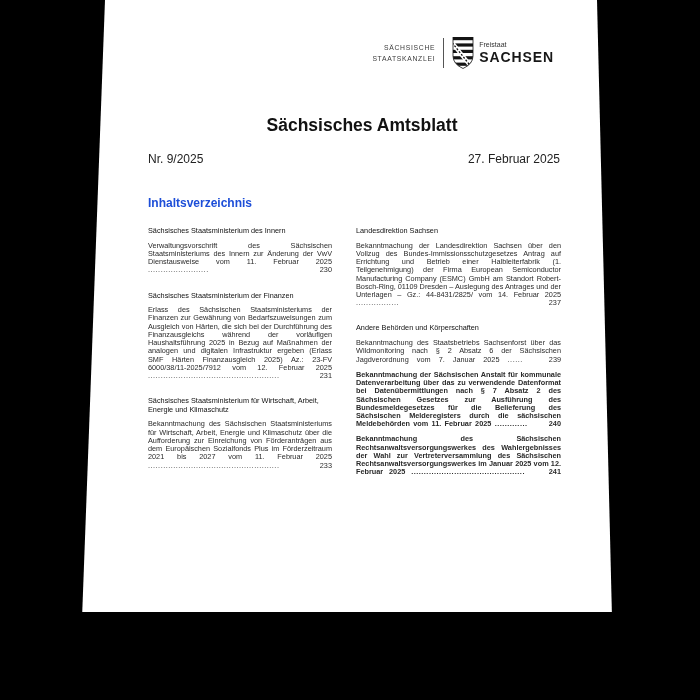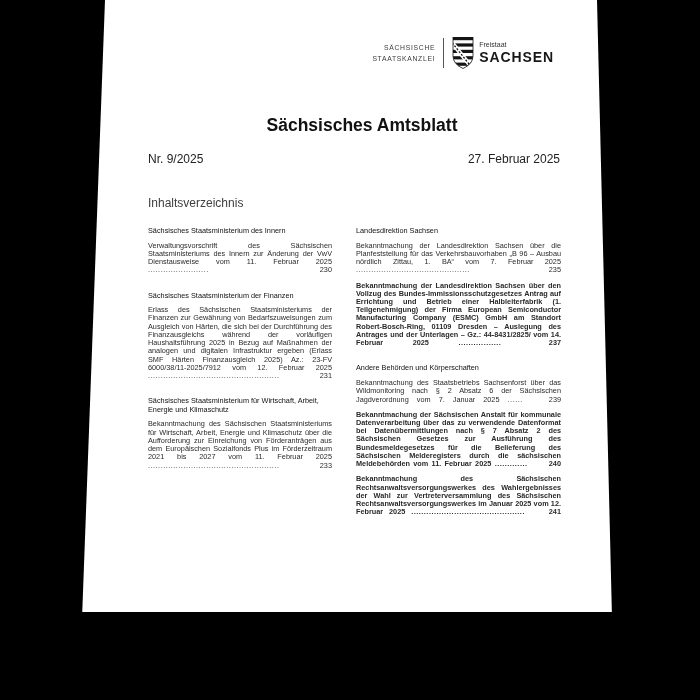--- a/index.html
+++ b/index.html
@@ -21,21 +21,21 @@
   .coat { display:block; }
   .state { margin-left:5px; color:#1c1c1c; }
   .freistaat { font-size:7px; color:#333; margin-bottom:1px; }
   .sachsen { font-size:14px; letter-spacing:0.9px; font-weight:600; color:#171717; }
 
   
   .title { position:absolute; top:115px; left:12px; width:100%; text-align:center;
            font-size:17.5px; font-weight:700; color:#111; }
   .issue-row { position:absolute; top:152px; left:148px; width:412px;
                display:flex; justify-content:space-between; font-size:12px; color:#222; }
-  .toc-heading { position:absolute; top:196px; left:148px; font-size:12px; font-weight:400; color:#404040; }
+  .toc-heading { position:absolute; top:196px; left:148px; font-size:12px; font-weight:700; color:#1d4ed8; }
 
   
   .columns { position:absolute; top:227px; left:148px; width:413px; display:flex; gap:24px; color:#222; }
   .col-left { width:184px; flex:none; }
   .col-right { flex:1; min-width:0; }
 
   .section-heading { font-size:7.3px; font-weight:400; line-height:1.18; color:#111; margin-top:17px; }
   .col .section:first-child .section-heading { margin-top:0; }
 
   .entry { font-size:7.3px; line-height:1.13; text-align:justify; text-align-last:justify;
@@ -122,25 +122,20 @@
           </p>
         </div>
 
       </div>
 
       <div class="col col-right">
 
         <div class="section">
           <h3 class="section-heading">Landesdirektion Sachsen</h3>
           <p class="entry">
-            <span>Bekanntmachung der Landesdirektion Sachsen über die Planfeststellung für das Verkehrsbauvorhaben „B 96 – Ausbau nördlich Zittau, 1. BA“ vom 7. Februar 2025</span>
-            <span class="dots">.............................................</span>
-            <span class="pg">235</span>
-          </p>
-          <p class="entry">
             <span>Bekanntmachung der Landesdirektion Sachsen über den Vollzug des Bundes-Immissionsschutzgesetzes Antrag auf Errichtung und Betrieb einer Halbleiterfabrik (1. Teilgenehmigung) der Firma European Semiconductor Manufacturing Company (ESMC) GmbH am Standort Robert-Bosch-Ring, 01109 Dresden – Auslegung des Antrages und der Unterlagen – Gz.: 44-8431/2825/ vom 14. Februar 2025</span>
             <span class="dots">.................</span>
             <span class="pg">237</span>
           </p>
         </div>
 
         <div class="section">
           <h3 class="section-heading">Andere Behörden und Körperschaften</h3>
           <p class="entry">
             <span>Bekanntmachung des Staatsbetriebs Sachsenforst über das Wildmonitoring nach § 2 Absatz 6 der Sächsischen Jagdverordnung vom 7. Januar 2025</span>

